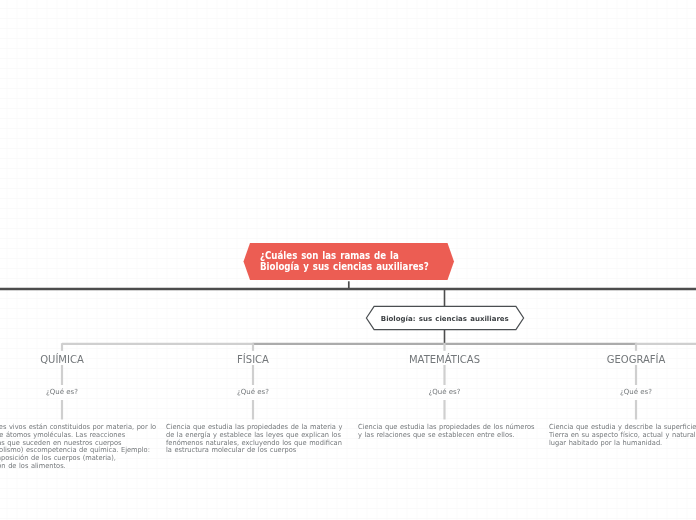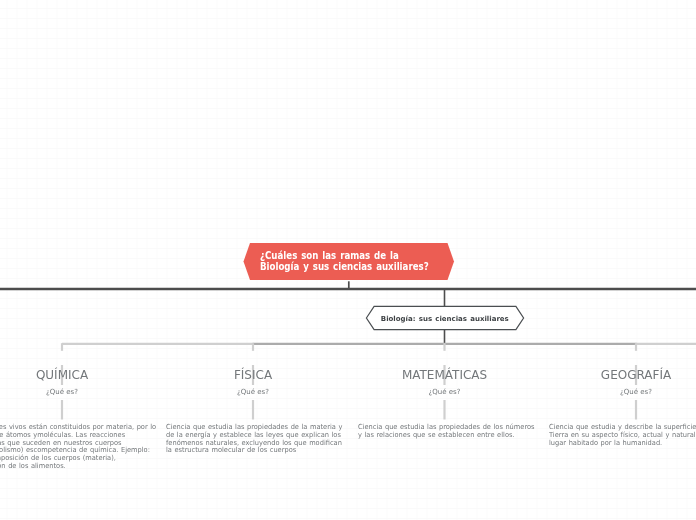--- a/index.html
+++ b/index.html
@@ -26,21 +26,21 @@
 
   
   .hexline{position:absolute;left:364.8px;top:305.3px;width:160px;height:26px;}
   .hexline svg{position:absolute;left:0;top:0;}
   .hexline .lbl{position:absolute;left:0;top:0;right:0;bottom:0;
     display:flex;align-items:center;justify-content:center;
     font-weight:bold;font-size:7px;word-spacing:0.8px;color:#3f4346;padding-top:1px;}
 
   
   .branch{position:absolute;top:0;width:0;height:520px;}
-  .branch-title{position:absolute;top:368px;left:0;font-size:12px;color:#73777a;
+  .branch-title{position:absolute;top:354px;left:0;font-size:10px;color:#73777a;
      text-align:center;white-space:nowrap;transform:translateX(-50%);}
   .branch-q{position:absolute;top:387.5px;left:0;font-size:7px;color:#73777a;
      text-align:left;white-space:nowrap;transform:translateX(-50%);}
   .branch-body{position:absolute;top:424.3px;left:-87px;width:176px;
      font-size:7px;line-height:7.7px;color:#73777a;text-align:left;white-space:nowrap;
      transform:scaleX(0.95);transform-origin:left top;word-spacing:0.45px;}
 </style>
 </head>
 <body>
 

